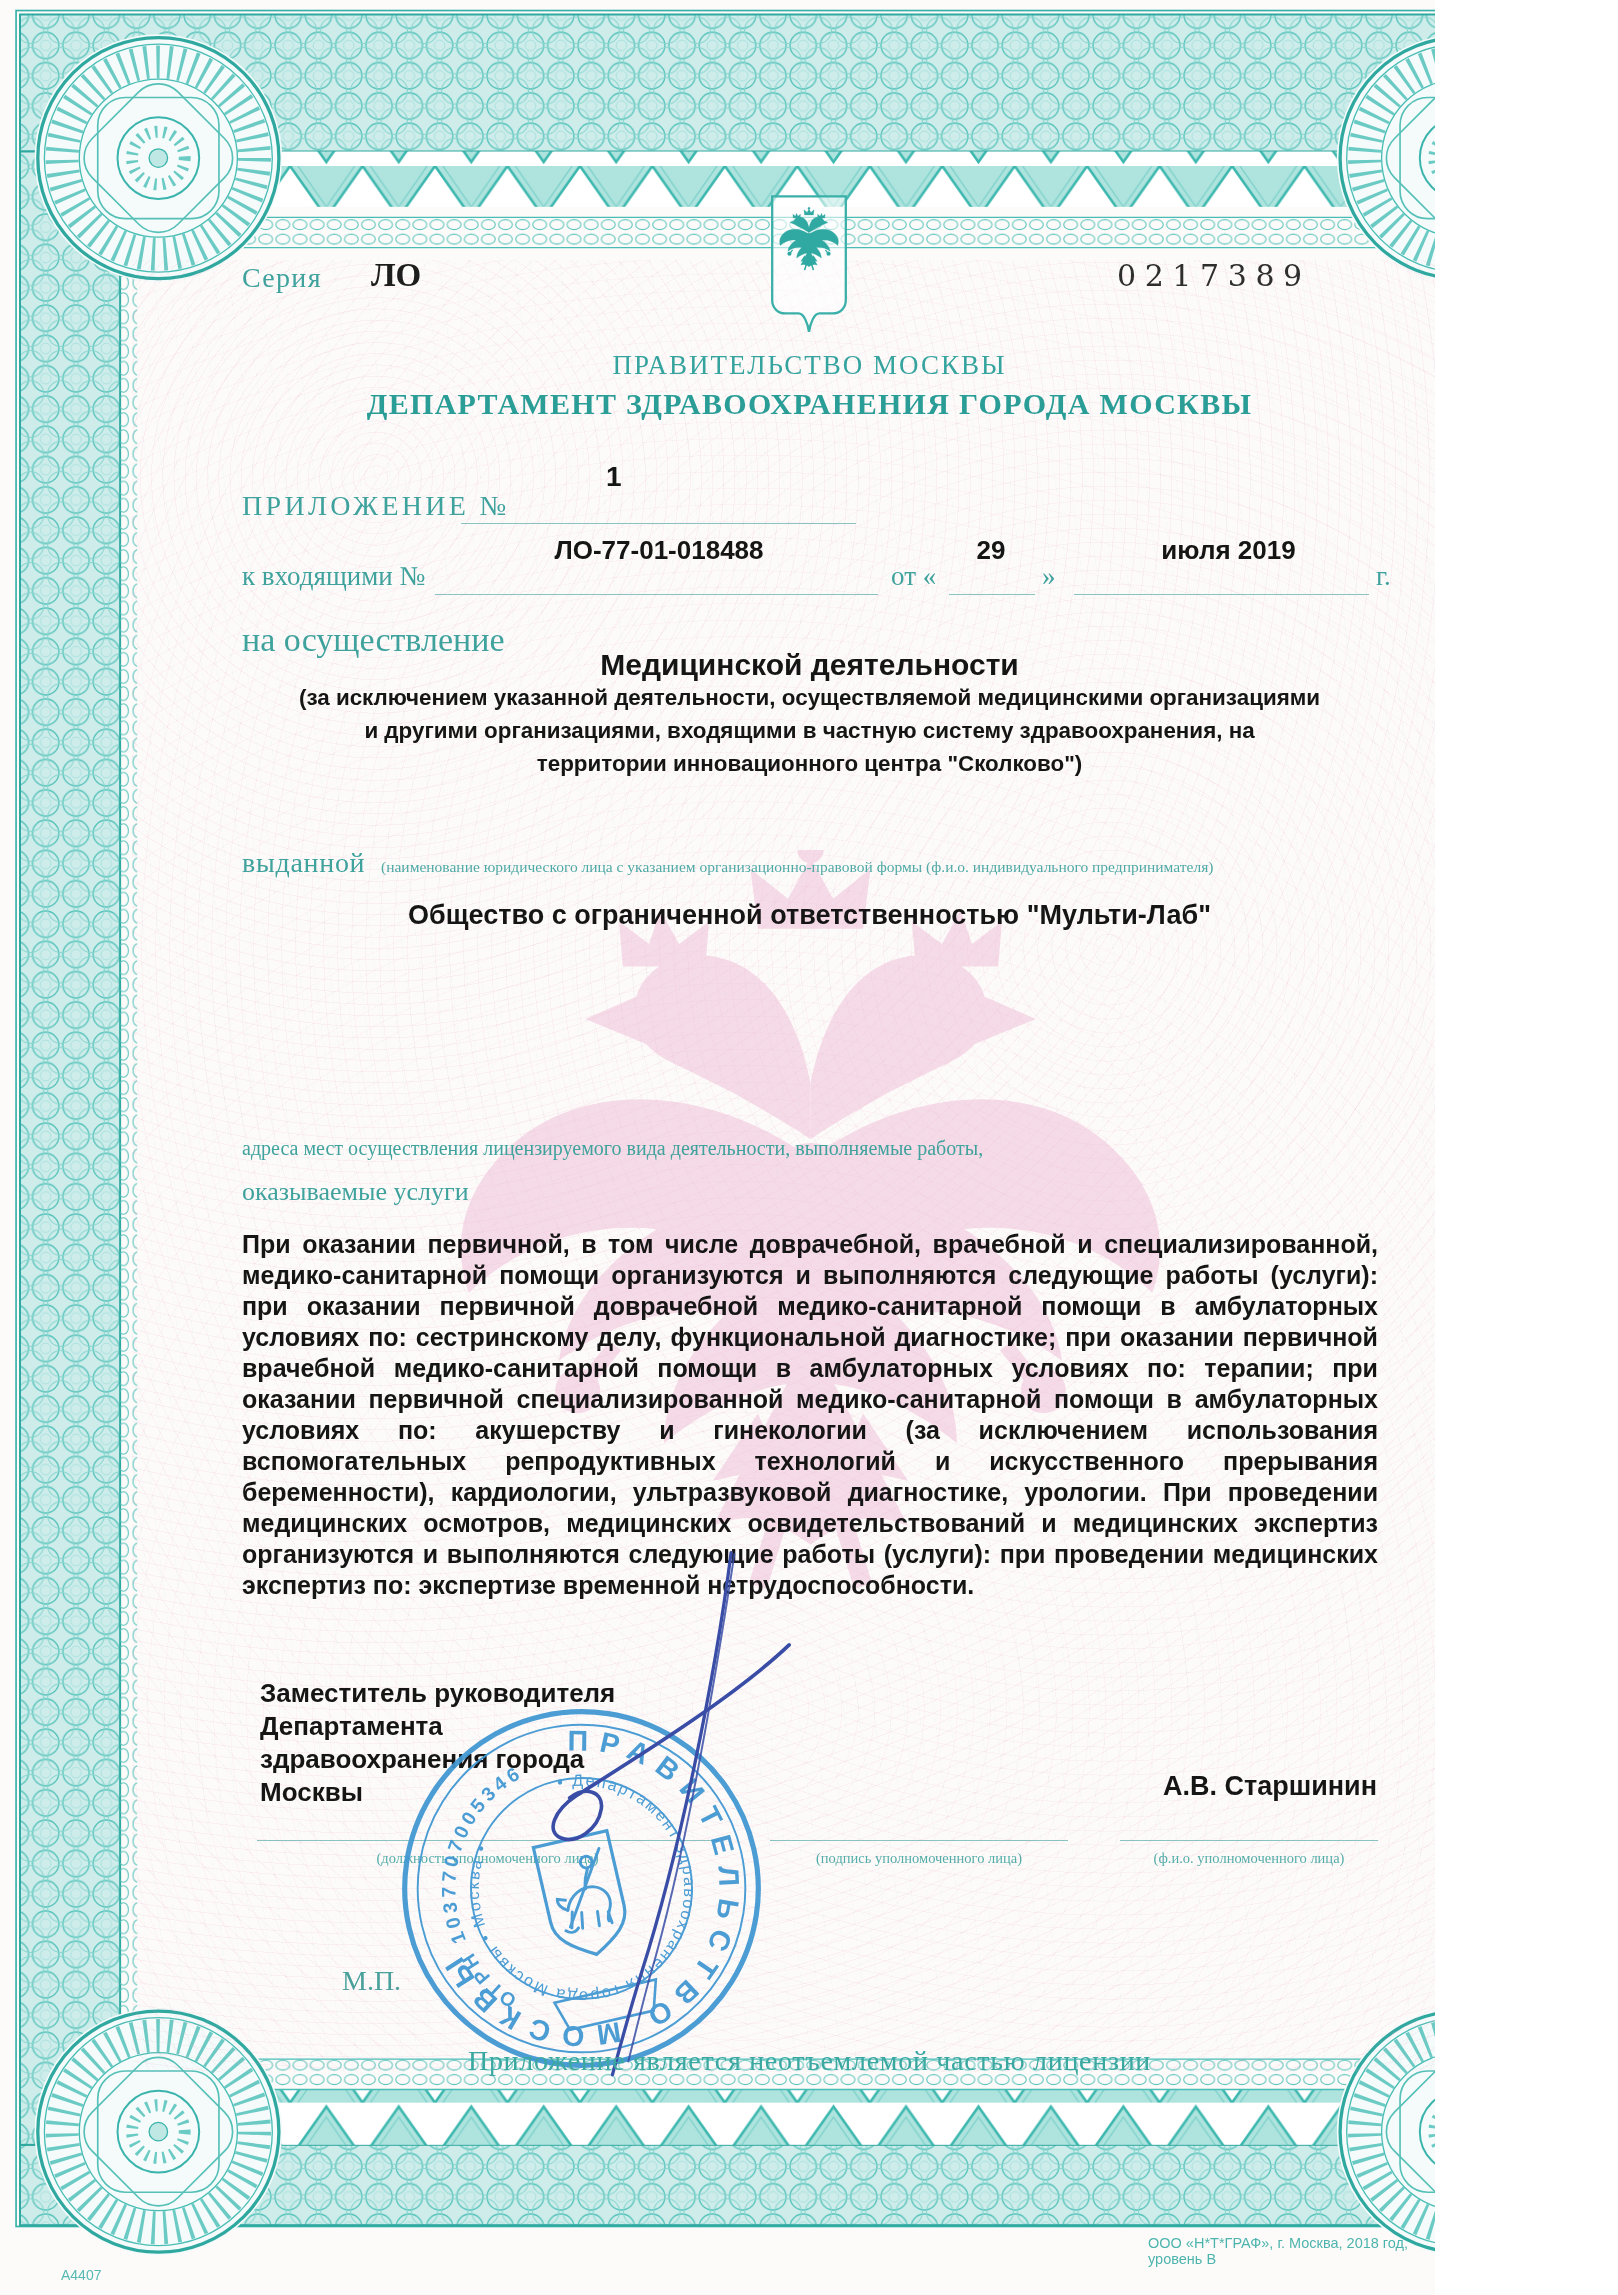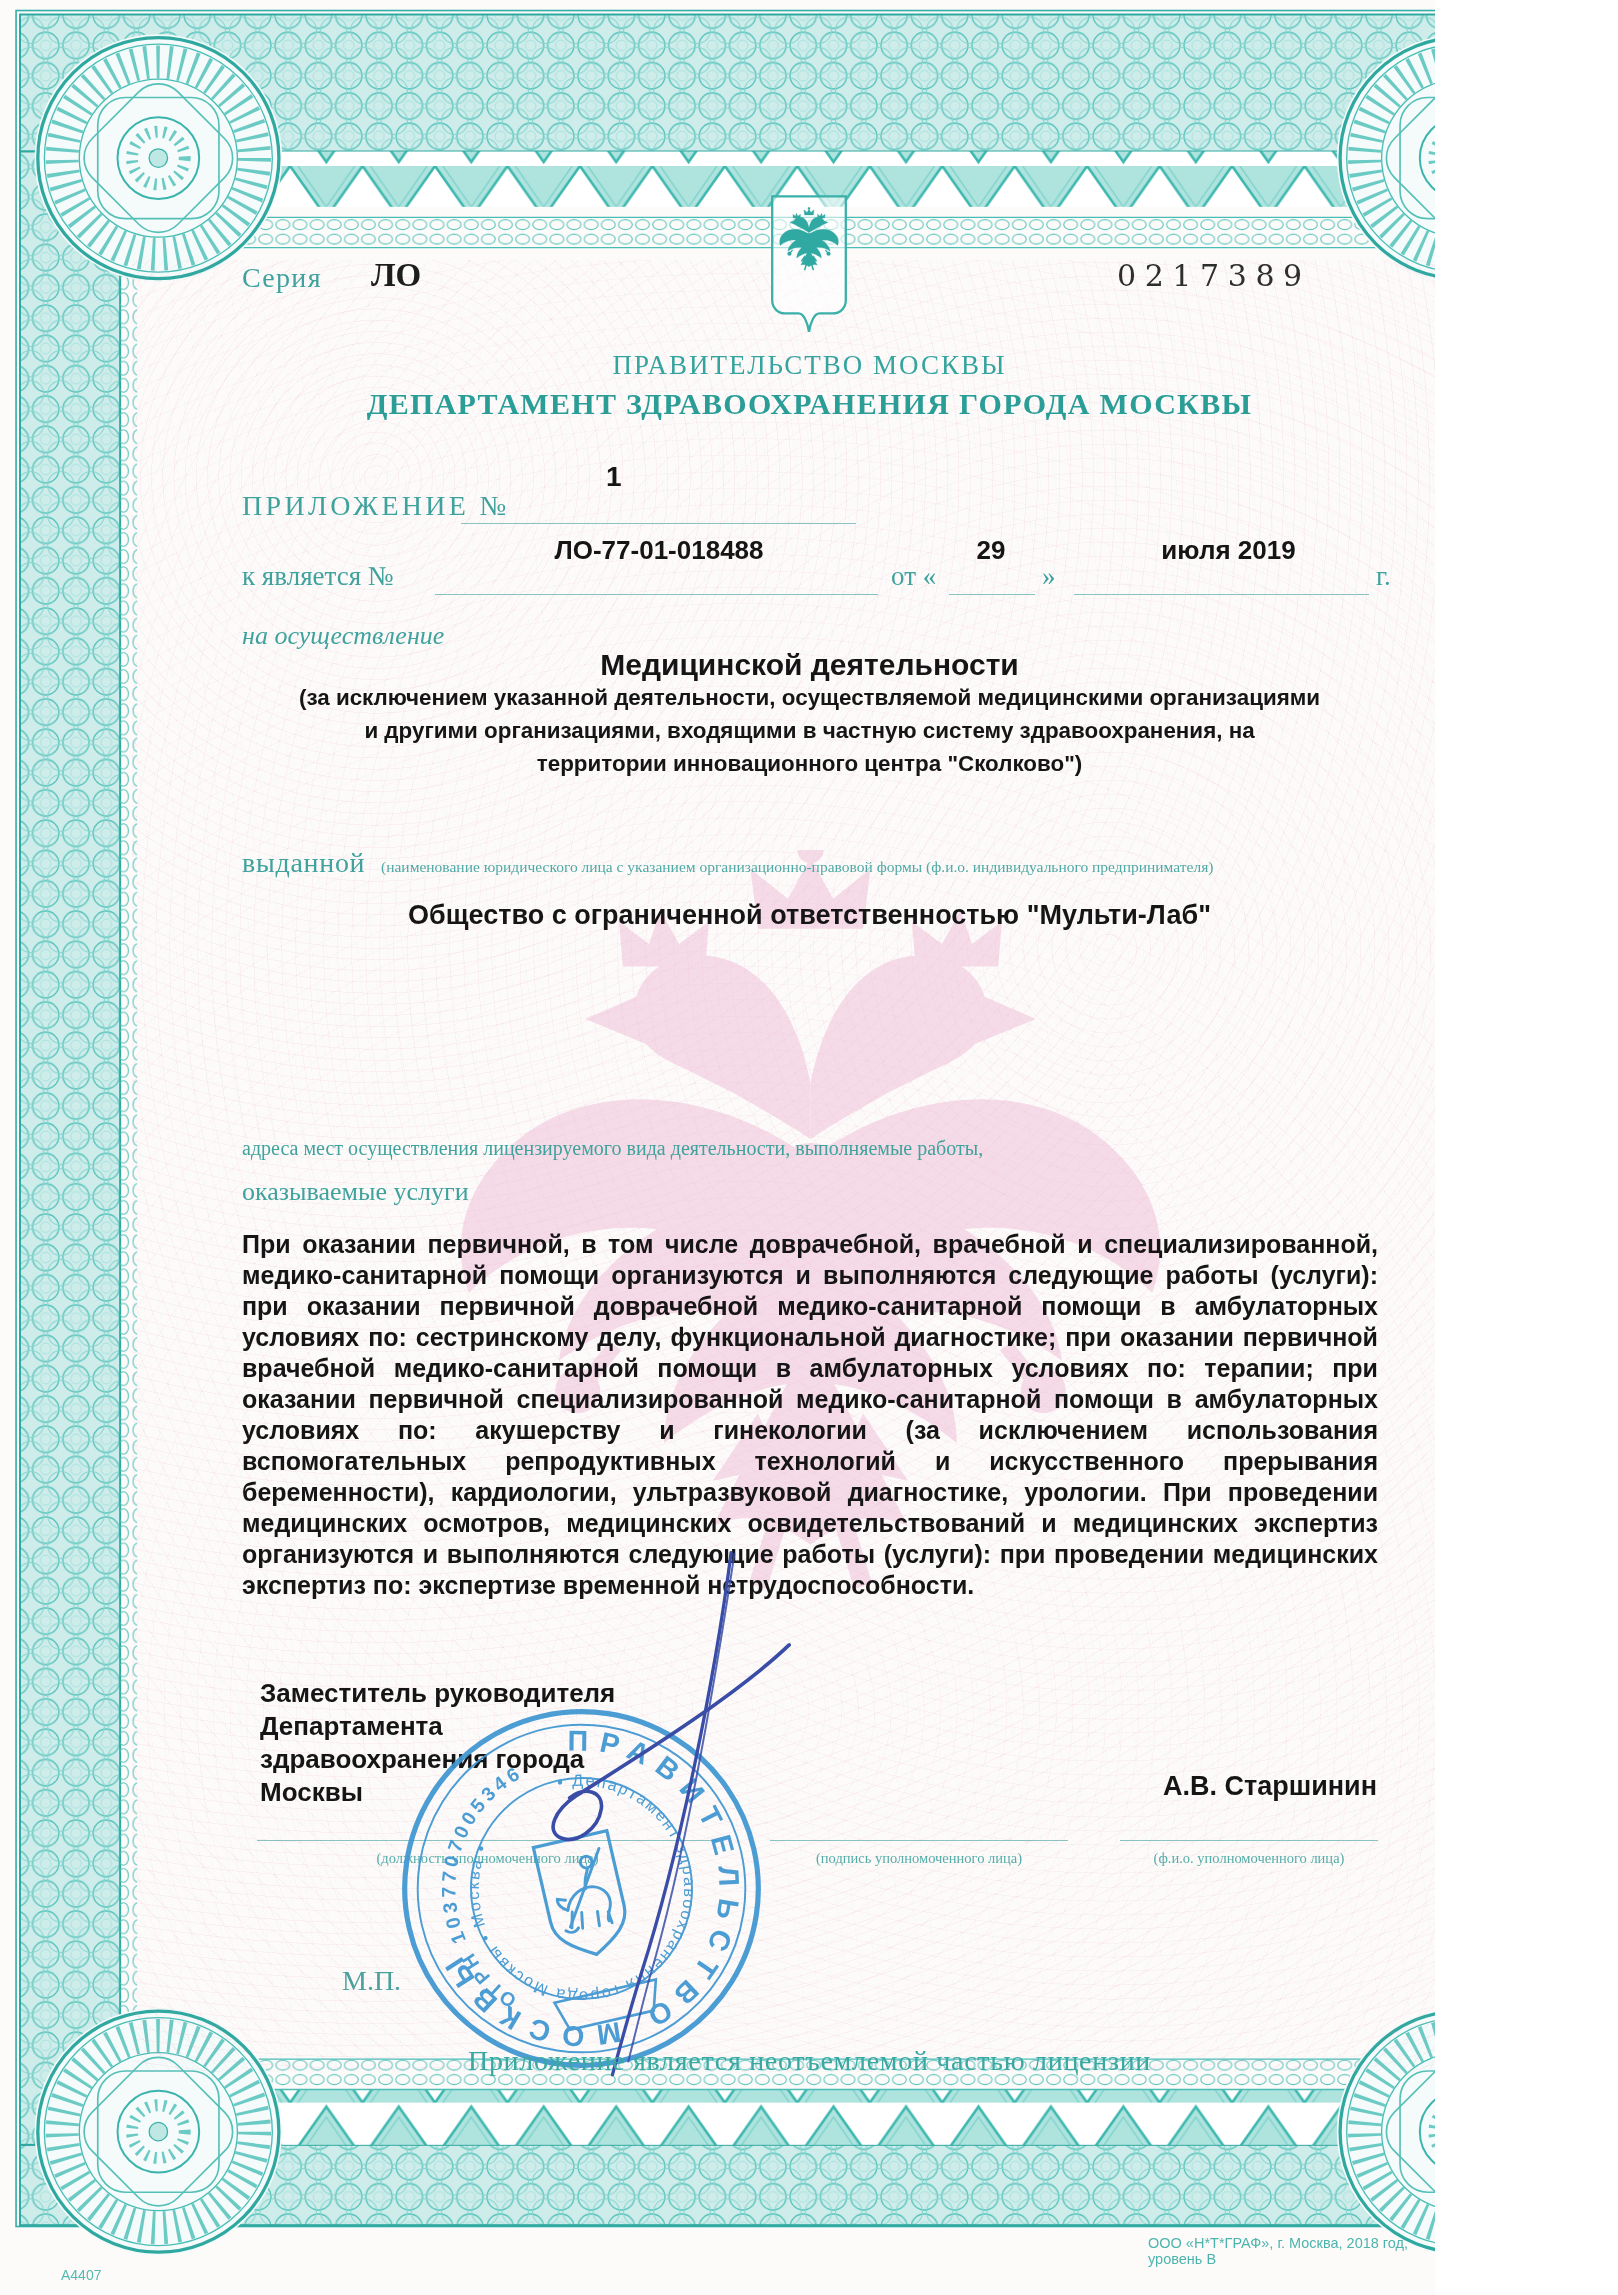--- a/index.html
+++ b/index.html
@@ -34,21 +34,21 @@
   .dept-line{left:242px;top:387px;width:1135px;text-align:center;font-size:30px;font-weight:bold;letter-spacing:1.3px;color:#2b9d97;}
   .annex-label{left:242px;top:490px;font-size:28px;letter-spacing:3.3px;}
   .annex-number{left:606px;top:461px;font-size:28px;}
   .license-label{left:242px;top:561px;font-size:27px;}
   .license-number{left:448px;top:535px;width:422px;text-align:center;font-size:26px;}
   .date-ot{left:891px;top:561px;font-size:27px;}
   .date-day{left:945px;top:535px;width:92px;text-align:center;font-size:26px;}
   .date-close{left:1042px;top:561px;font-size:27px;}
   .date-month{left:1090px;top:535px;width:277px;text-align:center;font-size:26px;}
   .date-g{left:1376px;top:561px;font-size:27px;}
-  .activity-label{left:242px;top:621px;font-size:26px;font-style:italic;}
+  .activity-label{left:242px;top:621px;font-size:34px;}
   .activity-title{left:242px;top:648px;width:1135px;text-align:center;font-size:30px;}
   .note-line{left:242px;top:0;width:1135px;text-align:center;font-size:22.4px;}
   .issued-label{left:242px;top:847px;font-size:28px;letter-spacing:0.7px;}
   .issued-note{left:381px;top:858px;width:1001px;font-size:15.5px;color:#4fa9a4;}
   .organization{left:242px;top:900px;width:1135px;text-align:center;font-size:27px;}
   .addr-label-1{left:242px;top:1137px;font-size:20px;}
   .addr-label-2{left:242px;top:1177px;font-size:26px;}
   .address-value{left:455px;top:1179px;font-size:26px;}
   .works{left:242px;top:1229px;width:1136px;font-size:25px;line-height:31px;text-align:justify;}
   .position-block{left:260px;top:1677px;width:395px;font-size:26px;line-height:33px;}
@@ -188,21 +188,21 @@
 
   <div class="abs doc-number">0217389</div>
 
   <div class="abs teal-serif gov-line">ПРАВИТЕЛЬСТВО МОСКВЫ</div>
   <div class="abs teal-serif dept-line">ДЕПАРТАМЕНТ ЗДРАВООХРАНЕНИЯ ГОРОДА МОСКВЫ</div>
 
   <div class="abs teal-serif annex-label">ПРИЛОЖЕНИЕ  №</div>
   <div class="abs black-fill annex-number">1</div>
   <div class="rule" style="left:461px;top:523px;width:395px;"></div>
 
-  <div class="abs teal-serif license-label">к является №</div>
+  <div class="abs teal-serif license-label">к входящими №</div>
   <div class="abs black-fill license-number">ЛО-77-01-018488</div>
   <div class="rule" style="left:435px;top:594px;width:443px;"></div>
 
   <div class="abs teal-serif date-ot">от «</div>
   <div class="abs black-fill date-day">29</div>
   <div class="rule" style="left:949px;top:594px;width:86px;"></div>
   <div class="abs teal-serif date-close">»</div>
   <div class="abs black-fill date-month">июля 2019</div>
   <div class="rule" style="left:1074px;top:594px;width:295px;"></div>
   <div class="abs teal-serif date-g">г.</div>

